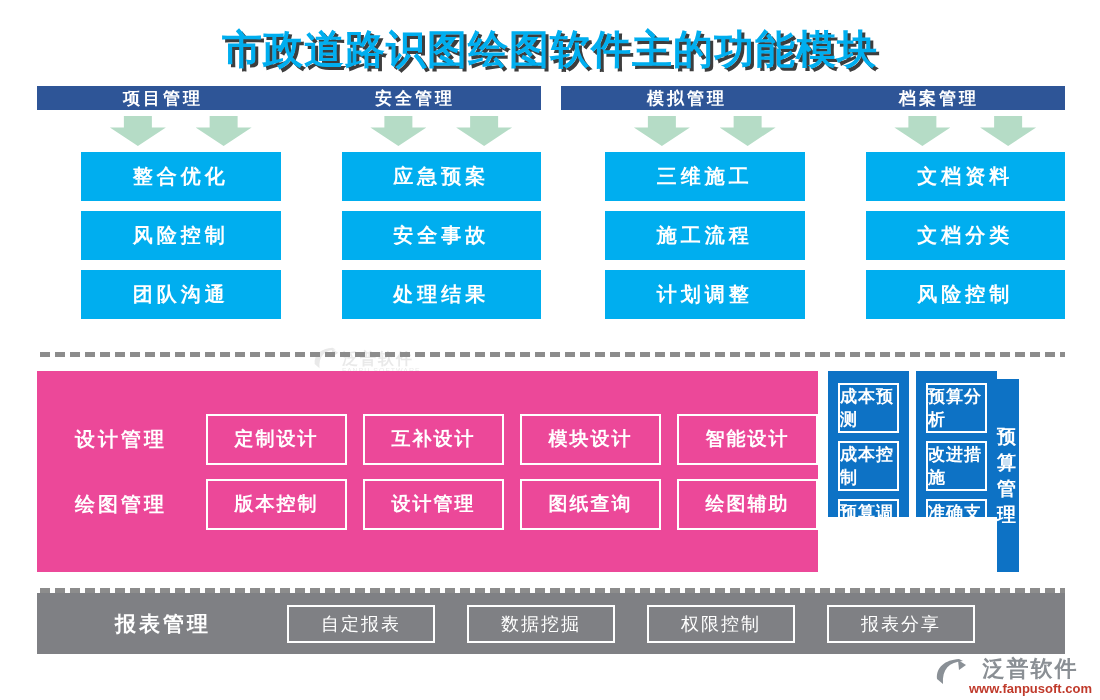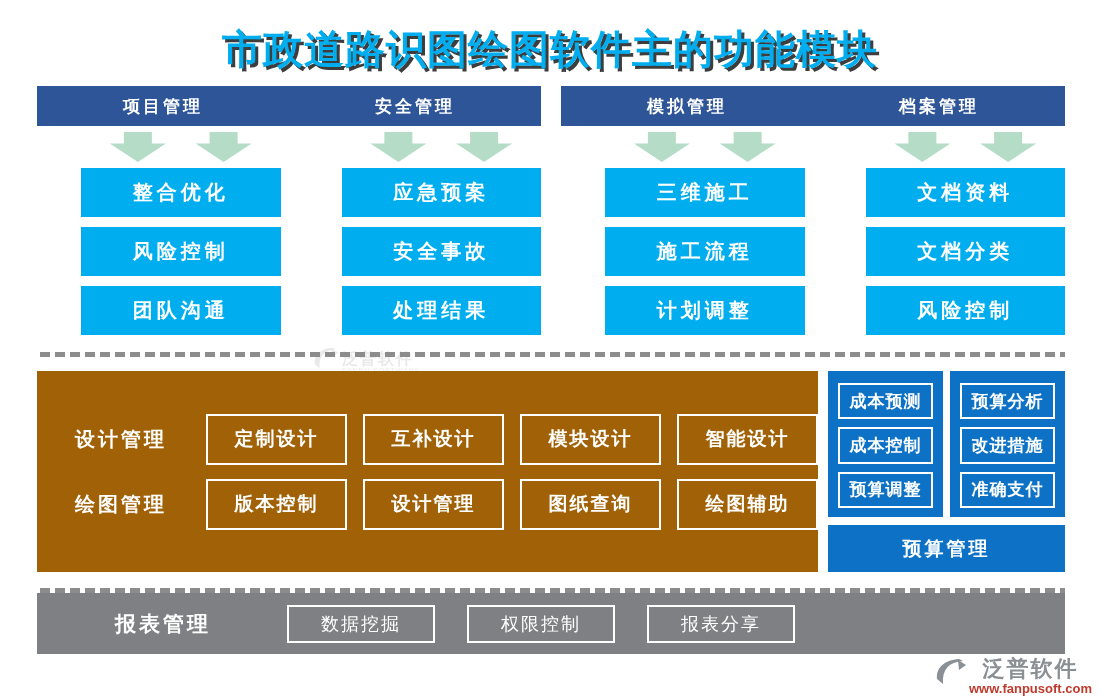--- a/index.html
+++ b/index.html
@@ -13,21 +13,21 @@
   .title {
     position:absolute; top:22px; left:0; width:100%; margin:0;
     text-align:center; font-size:40px; font-weight:bold;
     color:#00AEEF; letter-spacing:1px;
     text-shadow:3px 3px 0 #3d3d3d;
   }
 
   
   .top { position:absolute; left:37px; top:86px; width:1028px; display:flex; gap:20px; }
   .group { flex:1; display:flex; flex-direction:column; }
-  .hbar { display:flex; background:#2E5597; height:40px; }
+  .hbar { display:flex; background:#2E5597; height:24px; }
   .hcell {
     flex:1; color:#fff; font-weight:bold; font-size:17px; letter-spacing:3px;
     display:flex; align-items:center; justify-content:center;
   }
   .cols { display:flex; gap:17px; }
   .col { flex:1; display:flex; flex-direction:column;padding-left:44px; }
   .arrows { height:42px; display:flex; align-items:center; justify-content:space-around; padding:0 14px; }
   .arrow {
     width:56px; height:30px; background:#B5DCC6;
     clip-path:polygon(25% 0, 75% 0, 75% 38%, 100% 38%, 50% 100%, 0 38%, 25% 38%);
@@ -43,32 +43,32 @@
   .divider {
     position:absolute; left:40px; width:1025px; height:5px;
     background:repeating-linear-gradient(90deg,#8C8C8C 0,#8C8C8C 10px,transparent 10px,transparent 15px);
   }
   .d1 { top:352px; }
   .d2 { top:588px; }
 
   
   .middle { position:absolute; left:37px; top:371px; width:1028px; height:201px; display:flex; gap:10px; }
   .main-panel {
-    width:781px; background:#a16207;
+    width:781px; background:#ec4899;
     display:flex; flex-direction:column; justify-content:center; gap:14px;
   }
   .prow { display:flex; align-items:center; }
   .plabel { width:131px; margin-left:38px; color:#fff; font-size:20px; font-weight:bold; letter-spacing:3px; }
   .pbtns { display:flex; gap:16px; }
   .pbtn {
     width:141px; height:51px; border:2px solid #fff; box-sizing:border-box;
     color:#fff; font-size:19px; font-weight:bold; letter-spacing:2px;
     display:flex; align-items:center; justify-content:center;
   }
-  .right-col { width:237px; display:flex; flex-direction:column; }
+  .right-col { width:191px; display:flex; flex-direction:row; }
   .subpanels { display:flex; gap:7px; height:146px; }
   .subpanel {
     flex:1; background:#0D72C5; box-sizing:border-box;
     padding:12px 10px 9px; display:flex; flex-direction:column; gap:8px;
   }
   .sbox {
     flex:1; border:2px solid #fff; color:#fff; font-size:17px; font-weight:bold; letter-spacing:1px;
     display:flex; align-items:center; justify-content:center;
   }
   .budget-bar {
@@ -220,20 +220,21 @@
       </div>
       <div class="budget-bar">预算管理</div>
     </div>
   </div>
 
   <div class="divider d2"></div>
 
   <div class="bottom">
     <div class="blabel">报表管理</div>
     <div class="bbtns">
+      <div class="bbtn">自定报表</div>
       <div class="bbtn">数据挖掘</div>
       <div class="bbtn">权限控制</div>
       <div class="bbtn">报表分享</div>
     </div>
   </div>
 
   <div class="brand">
     <span class="brand-icon">
       <svg viewBox="0 0 32 32">
         <path d="M28 3 C14 4 7 11 8 26 L2 21 C1 9 10 2 24 1 Z" fill="#8a9096"></path>

